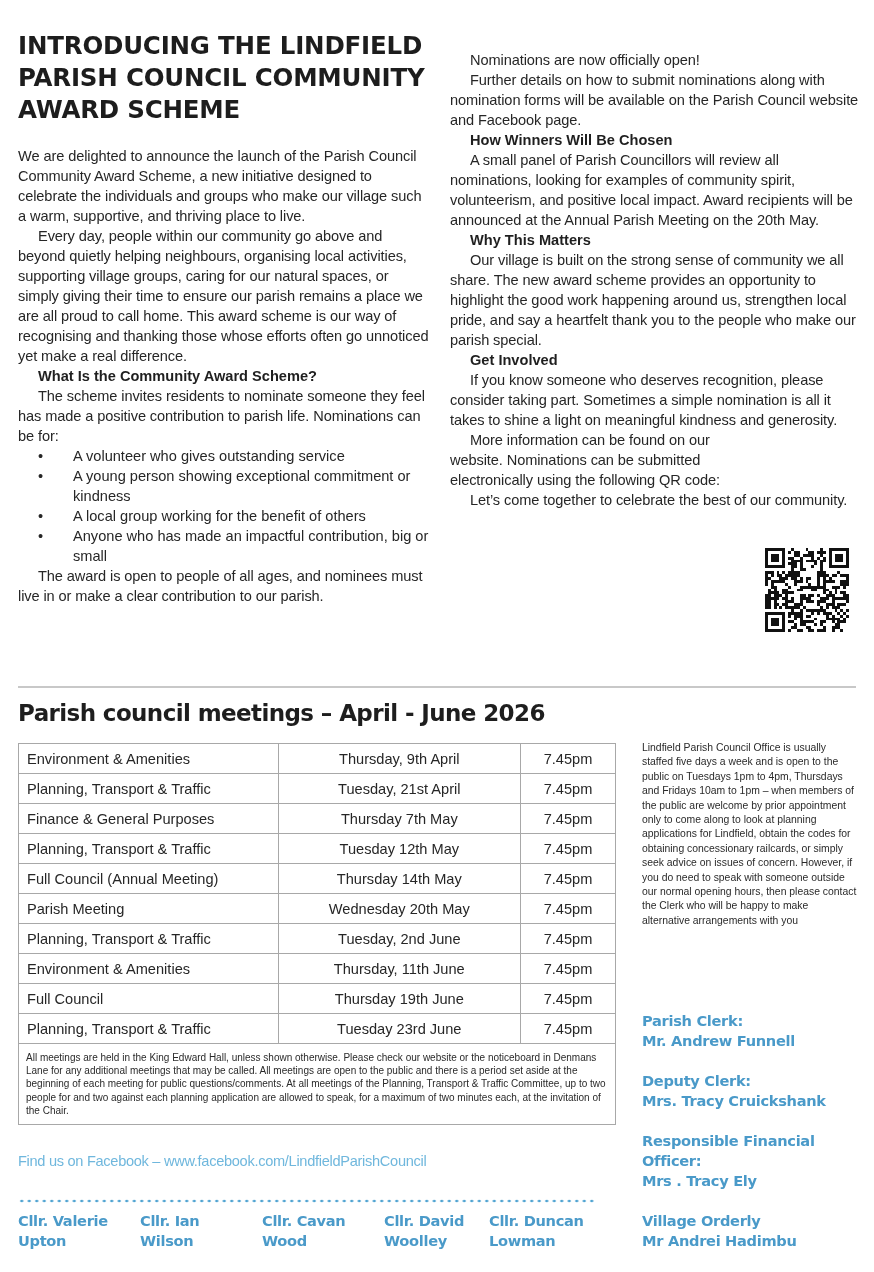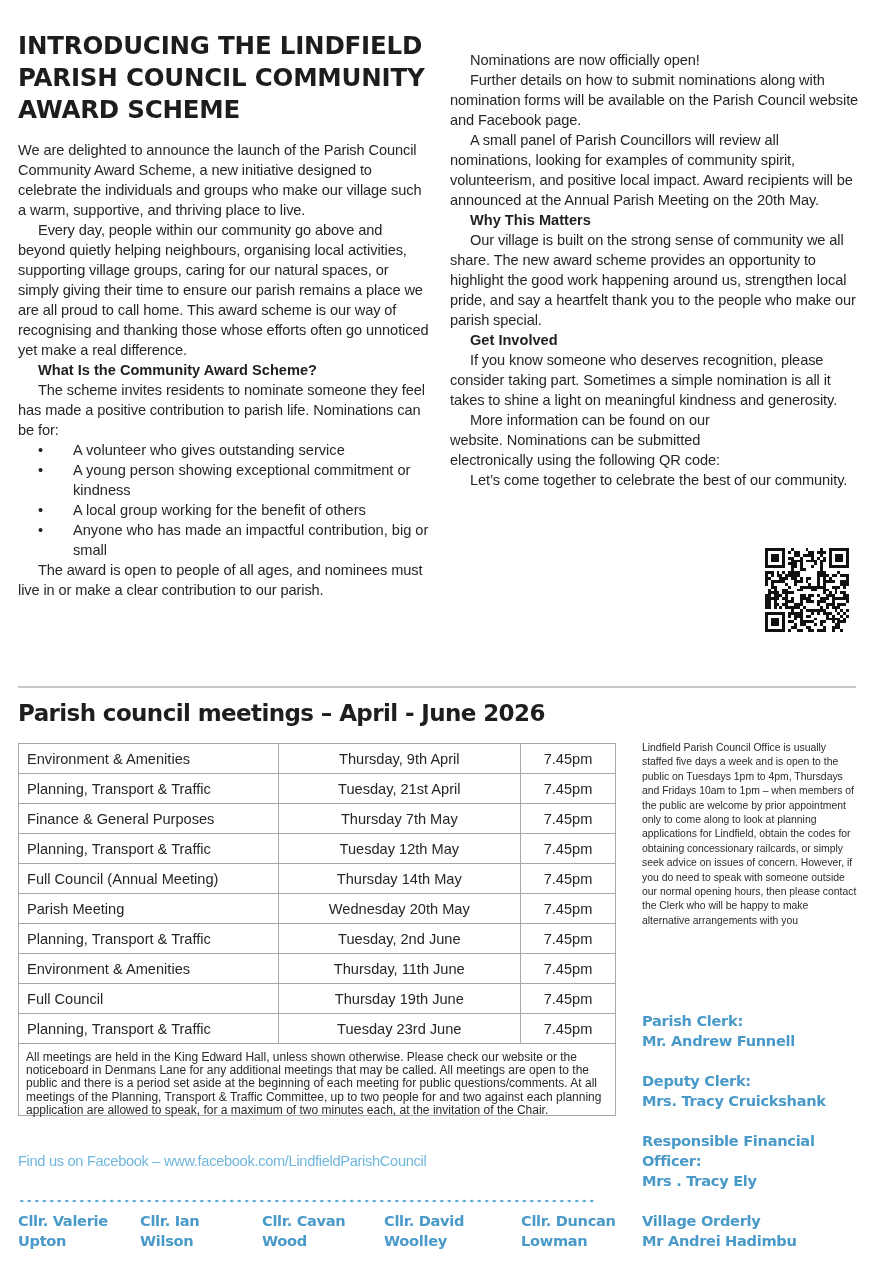--- a/index.html
+++ b/index.html
@@ -5,21 +5,21 @@
   * { box-sizing: border-box; margin: 0; padding: 0; }
   html, body { width: 874px; height: 1272px; background: #ffffff; overflow: hidden; }
   body { font-family: "Liberation Sans", sans-serif; color: #222222; position: relative; }
 
   .col-left { position: absolute; left: 18px; top: 30px; width: 412px; }
   .col-right { position: absolute; left: 450px; top: 50px; width: 410px; }
 
   .main-title {
     font-family: "DejaVu Sans", sans-serif;
     font-weight: bold; font-size: 24.5px; line-height: 32px;
-    color: #1d1d1d; letter-spacing: -0.2px; margin-bottom: 14px;
+    color: #1d1d1d; letter-spacing: -0.2px; margin-bottom: 20px;
   }
 
   .para { font-size: 14.6px; line-height: 20px; color: #262626; letter-spacing: -0.1px; }
   .para.indent { text-indent: 20px; }
   .subhead { font-size: 14.6px; line-height: 20px; font-weight: bold; color: #1f1f1f; padding-left: 20px; }
 
   ul.bullets { list-style: none; }
   ul.bullets li { position: relative; padding-left: 55px; font-size: 14.6px; line-height: 20px; color: #262626; }
   ul.bullets li .dot { position: absolute; left: 20px; top: 0; }
 
@@ -36,23 +36,23 @@
   table.meetings {
     position: absolute; left: 18px; top: 743px; width: 598px;
     border-collapse: collapse; font-size: 14.6px; color: #262626;
   }
   table.meetings td { border: 1px solid #a8a8a8; height: 30px; padding: 0 8px; }
   table.meetings td.c1 { width: 260px; }
   table.meetings td.c2 { width: 243px; text-align: center; }
   table.meetings td.c3 { width: 95px; text-align: center; }
 
   .notice-box {
-    position: absolute; left: 18px; top: 1043px; width: 598px; height: 73px;
+    position: absolute; left: 18px; top: 1043px; width: 598px; height: 82px;
     border: 1px solid #a8a8a8; border-top: none; padding: 8px 7px;
-    font-size: 12px; line-height: 13.2px; color: #2a2a2a;
+    font-size: 10px; line-height: 13.2px; color: #2a2a2a;
   }
 
   .office-info {
     position: absolute; left: 642px; top: 741px; width: 215px;
     font-size: 10.4px; line-height: 14.4px; color: #2a2a2a;
   }
 
   .staff { position: absolute; left: 642px; top: 1011px; width: 220px; }
   .staff-block { margin-bottom: 20px; }
   .staff-line { font-size: 14.6px; line-height: 20px; font-weight: bold; color: #4a9ac9; font-family: "DejaVu Sans", sans-serif; letter-spacing: -0.3px; }
@@ -86,20 +86,21 @@
     <li><span class="dot">•</span><span>A young person showing exceptional commitment or kindness</span></li>
     <li><span class="dot">•</span><span>A local group working for the benefit of others</span></li>
     <li><span class="dot">•</span><span>Anyone who has made an impactful contribution, big or small</span></li>
   </ul>
   <p class="para indent">The award is open to people of all ages, and nominees must live in or make a clear contribution to our parish.</p>
 </div>
 
 <div class="col-right">
   <p class="para indent">Nominations are now officially open!</p>
   <p class="para indent">Further details on how to submit nominations along with nomination forms will be available on the Parish Council website and Facebook page.</p>
+  <p class="subhead">How Winners Will Be Chosen</p>
   <p class="para indent">A small panel of Parish Councillors will review all nominations, looking for examples of community spirit, volunteerism, and positive local impact. Award recipients will be announced at the Annual Parish Meeting on the 20th May.</p>
   <p class="subhead">Why This Matters</p>
   <p class="para indent">Our village is built on the strong sense of community we all share. The new award scheme provides an opportunity to highlight the good work happening around us, strengthen local pride, and say a heartfelt thank you to the people who make our parish special.</p>
   <p class="subhead">Get Involved</p>
   <p class="para indent">If you know someone who deserves recognition, please consider taking part. Sometimes a simple nomination is all it takes to shine a light on meaningful kindness and generosity.</p>
   <p class="para indent" style="width:290px">More information can be found on our website. Nominations can be submitted electronically using the following QR code:</p>
   <p class="para indent">Let’s come together to celebrate the best of our community.</p>
 </div>
 
 <div class="qr-wrap">
@@ -537,16 +538,16 @@
   <div>Wilson</div>
 </div>
 <div class="councillor" style="left:262px">
   <div>Cllr. Cavan</div>
   <div>Wood</div>
 </div>
 <div class="councillor" style="left:384px">
   <div>Cllr. David</div>
   <div>Woolley</div>
 </div>
-<div class="councillor" style="left:521px">
+<div class="councillor" style="left:489px">
   <div>Cllr. Duncan</div>
   <div>Lowman</div>
 </div>
 
 </body></html>

